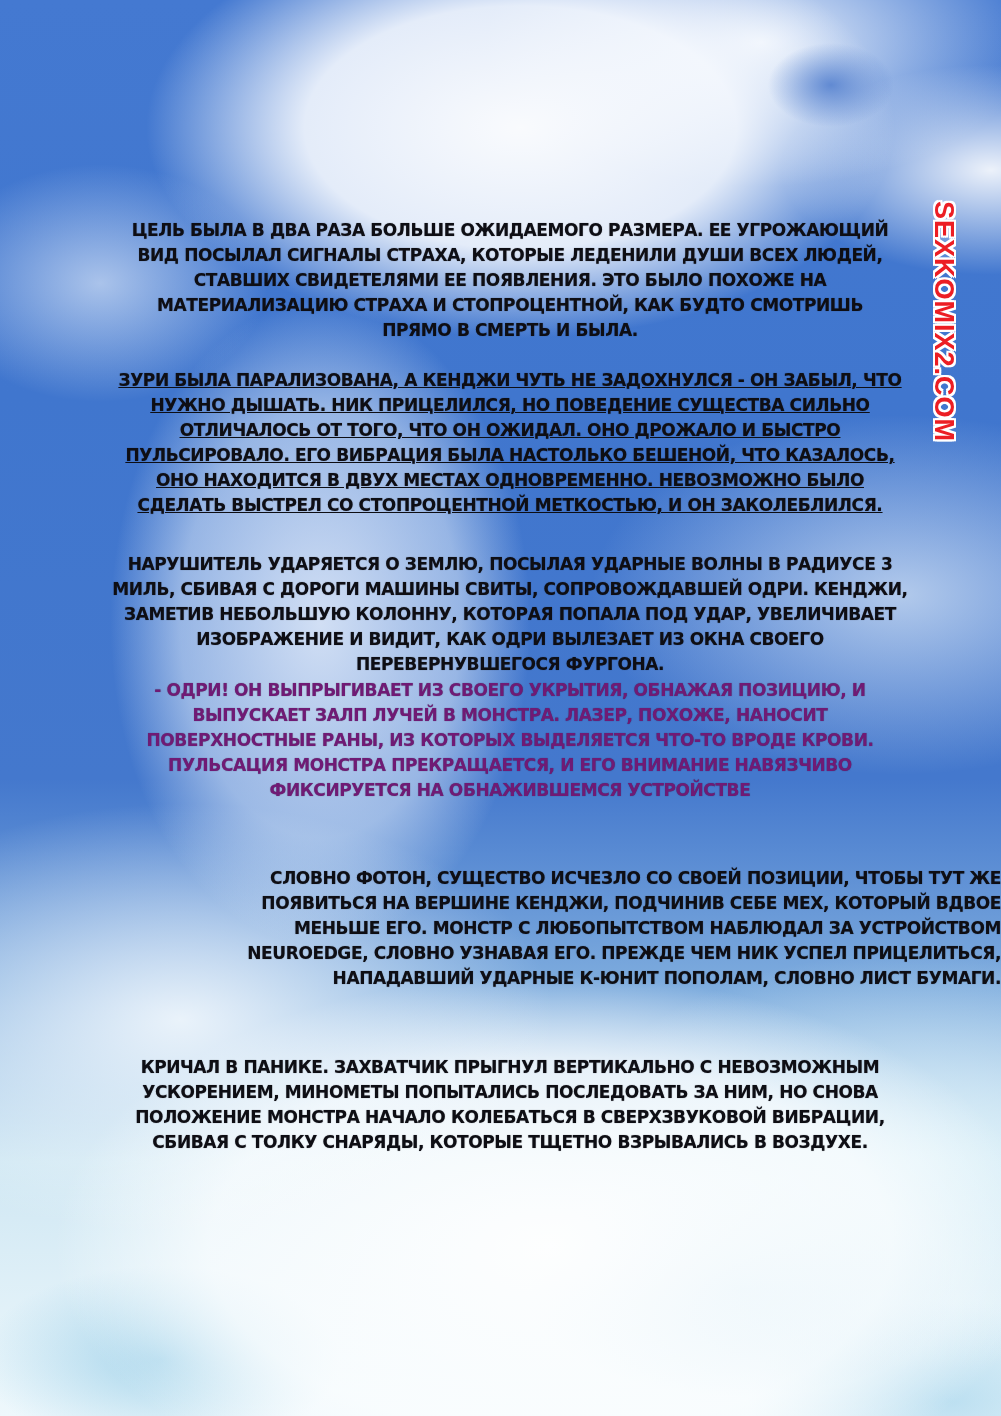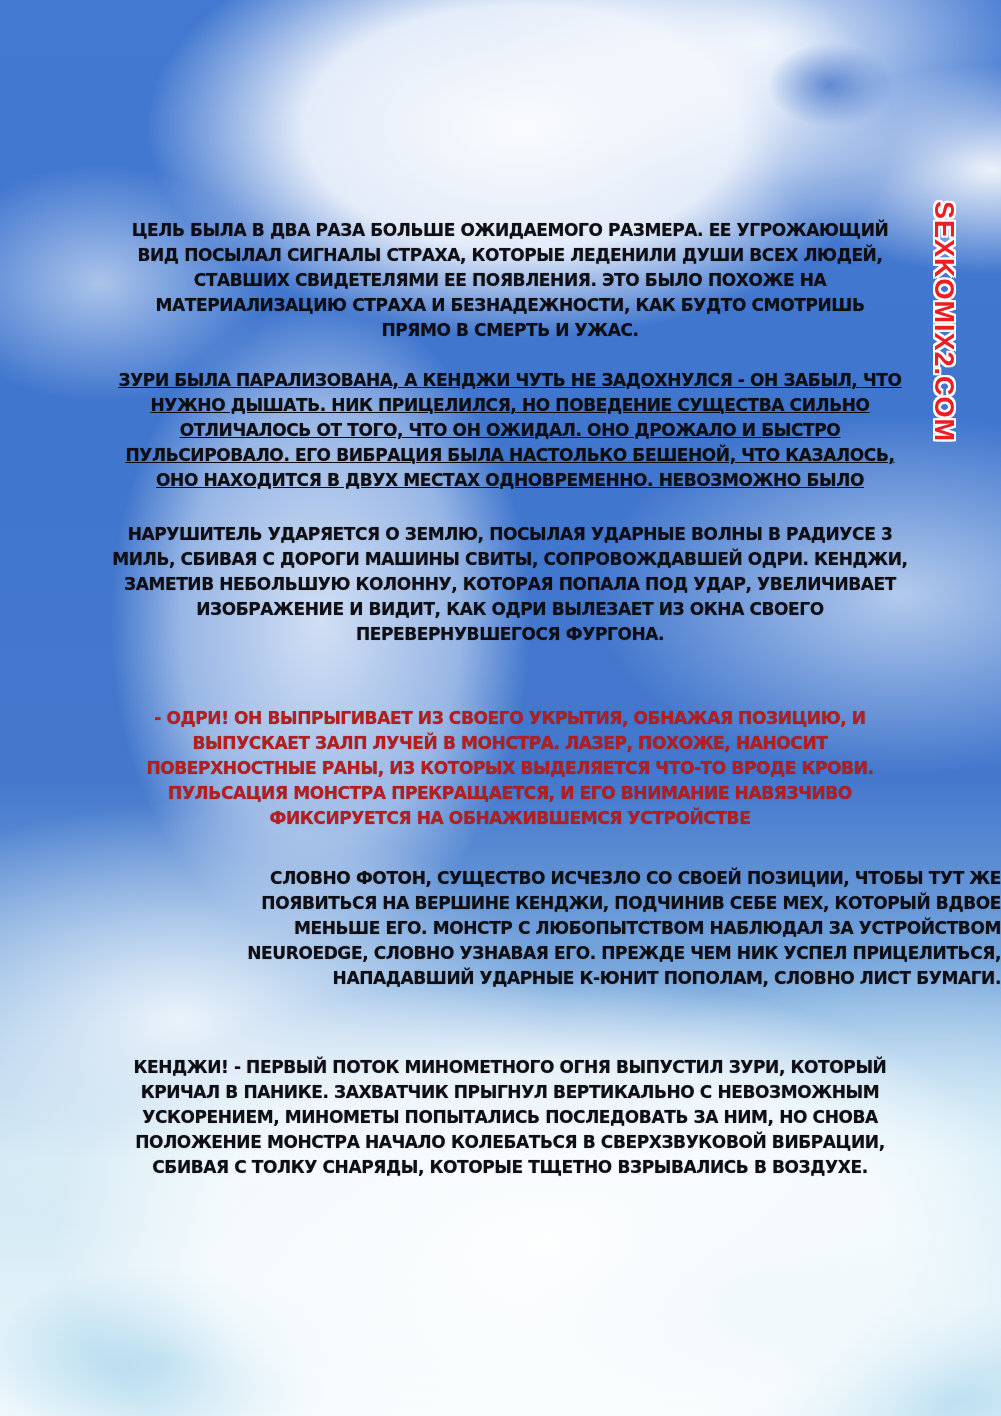--- a/index.html
+++ b/index.html
@@ -48,21 +48,21 @@
     line-height: 25px;
     letter-spacing: -0.4px;
     color: #0e0e14;
     text-shadow: 0 0 1px rgba(20,20,30,0.55);
   }
   .para .line {
     white-space: nowrap;
   }
   .p1 { top: 218px; }
   .p2 { top: 368px; }
-  .p3 { top: 522px; }
+  .p3 { top: 552px; }
   .p4 { top: 678px; }
   .p5 { top: 866px; }
   .p6 { top: 1055px; }
   .watermark {
     position: absolute;
     top: 201px;
     left: 928px;
     writing-mode: vertical-rl;
     font-family: "Liberation Sans", sans-serif;
     font-weight: 700;
@@ -81,52 +81,52 @@
 <div class="page">
   <div class="sky"></div>
 
   <div class="watermark" style="color: rgb(236, 30, 36);">SEXKOMIX2.COM</div>
 
   <main class="story">
     <section class="para p1" style="color: rgb(14, 14, 20);">
         <div class="line">ЦЕЛЬ БЫЛА В ДВА РАЗА БОЛЬШЕ ОЖИДАЕМОГО РАЗМЕРА. ЕЕ УГРОЖАЮЩИЙ</div>
         <div class="line">ВИД ПОСЫЛАЛ СИГНАЛЫ СТРАХА, КОТОРЫЕ ЛЕДЕНИЛИ ДУШИ ВСЕХ ЛЮДЕЙ,</div>
         <div class="line">СТАВШИХ СВИДЕТЕЛЯМИ ЕЕ ПОЯВЛЕНИЯ. ЭТО БЫЛО ПОХОЖЕ НА</div>
-        <div class="line">МАТЕРИАЛИЗАЦИЮ СТРАХА И БЕЗНАДЕЖНОСТИ, КАК БУДТО СМОТРИШЬ</div>
-        <div class="line">ПРЯМО В СМЕРТЬ И УЖАС.</div>
+        <div class="line">МАТЕРИАЛИЗАЦИЮ СТРАХА И СТОПРОЦЕНТНОЙ, КАК БУДТО СМОТРИШЬ</div>
+        <div class="line">ПРЯМО В СМЕРТЬ И БЫЛА.</div>
       </section>
     <section class="para p2" style="color: rgb(14, 14, 20); text-decoration: underline;">
         <div class="line">ЗУРИ БЫЛА ПАРАЛИЗОВАНА, А КЕНДЖИ ЧУТЬ НЕ ЗАДОХНУЛСЯ - ОН ЗАБЫЛ, ЧТО</div>
         <div class="line">НУЖНО ДЫШАТЬ. НИК ПРИЦЕЛИЛСЯ, НО ПОВЕДЕНИЕ СУЩЕСТВА СИЛЬНО</div>
         <div class="line">ОТЛИЧАЛОСЬ ОТ ТОГО, ЧТО ОН ОЖИДАЛ. ОНО ДРОЖАЛО И БЫСТРО</div>
         <div class="line">ПУЛЬСИРОВАЛО. ЕГО ВИБРАЦИЯ БЫЛА НАСТОЛЬКО БЕШЕНОЙ, ЧТО КАЗАЛОСЬ,</div>
         <div class="line">ОНО НАХОДИТСЯ В ДВУХ МЕСТАХ ОДНОВРЕМЕННО. НЕВОЗМОЖНО БЫЛО</div>
+        <div class="line">СДЕЛАТЬ ВЫСТРЕЛ СО СТОПРОЦЕНТНОЙ МЕТКОСТЬЮ, И ОН ЗАКОЛЕБЛИЛСЯ.</div>
       </section>
     <section class="para p3" style="color: rgb(14, 14, 20);">
         <div class="line">НАРУШИТЕЛЬ УДАРЯЕТСЯ О ЗЕМЛЮ, ПОСЫЛАЯ УДАРНЫЕ ВОЛНЫ В РАДИУСЕ 3</div>
         <div class="line">МИЛЬ, СБИВАЯ С ДОРОГИ МАШИНЫ СВИТЫ, СОПРОВОЖДАВШЕЙ ОДРИ. КЕНДЖИ,</div>
         <div class="line">ЗАМЕТИВ НЕБОЛЬШУЮ КОЛОННУ, КОТОРАЯ ПОПАЛА ПОД УДАР, УВЕЛИЧИВАЕТ</div>
         <div class="line">ИЗОБРАЖЕНИЕ И ВИДИТ, КАК ОДРИ ВЫЛЕЗАЕТ ИЗ ОКНА СВОЕГО</div>
         <div class="line">ПЕРЕВЕРНУВШЕГОСЯ ФУРГОНА.</div>
       </section>
-    <section class="para p4" style="color: #b91c1c; margin-top: 28px;">
+    <section class="para p4" style="color: #701a75;">
         <div class="line">- ОДРИ! ОН ВЫПРЫГИВАЕТ ИЗ СВОЕГО УКРЫТИЯ, ОБНАЖАЯ ПОЗИЦИЮ, И</div>
         <div class="line">ВЫПУСКАЕТ ЗАЛП ЛУЧЕЙ В МОНСТРА. ЛАЗЕР, ПОХОЖЕ, НАНОСИТ</div>
         <div class="line">ПОВЕРХНОСТНЫЕ РАНЫ, ИЗ КОТОРЫХ ВЫДЕЛЯЕТСЯ ЧТО-ТО ВРОДЕ КРОВИ.</div>
         <div class="line">ПУЛЬСАЦИЯ МОНСТРА ПРЕКРАЩАЕТСЯ, И ЕГО ВНИМАНИЕ НАВЯЗЧИВО</div>
         <div class="line">ФИКСИРУЕТСЯ НА ОБНАЖИВШЕМСЯ УСТРОЙСТВЕ</div>
       </section>
     <section class="para p5" style="color: rgb(14, 14, 20); text-align: right;">
         <div class="line">СЛОВНО ФОТОН, СУЩЕСТВО ИСЧЕЗЛО СО СВОЕЙ ПОЗИЦИИ, ЧТОБЫ ТУТ ЖЕ</div>
         <div class="line">ПОЯВИТЬСЯ НА ВЕРШИНЕ КЕНДЖИ, ПОДЧИНИВ СЕБЕ МЕХ, КОТОРЫЙ ВДВОЕ</div>
         <div class="line">МЕНЬШЕ ЕГО. МОНСТР С ЛЮБОПЫТСТВОМ НАБЛЮДАЛ ЗА УСТРОЙСТВОМ</div>
         <div class="line">NEUROEDGE, СЛОВНО УЗНАВАЯ ЕГО. ПРЕЖДЕ ЧЕМ НИК УСПЕЛ ПРИЦЕЛИТЬСЯ,</div>
         <div class="line">НАПАДАВШИЙ УДАРНЫЕ К-ЮНИТ ПОПОЛАМ, СЛОВНО ЛИСТ БУМАГИ.</div>
       </section>
     <section class="para p6" style="color: rgb(14, 14, 20);">
-        <div class="line">КЕНДЖИ! - ПЕРВЫЙ ПОТОК МИНОМЕТНОГО ОГНЯ ВЫПУСТИЛ ЗУРИ, КОТОРЫЙ</div>
         <div class="line">КРИЧАЛ В ПАНИКЕ. ЗАХВАТЧИК ПРЫГНУЛ ВЕРТИКАЛЬНО С НЕВОЗМОЖНЫМ</div>
         <div class="line">УСКОРЕНИЕМ, МИНОМЕТЫ ПОПЫТАЛИСЬ ПОСЛЕДОВАТЬ ЗА НИМ, НО СНОВА</div>
         <div class="line">ПОЛОЖЕНИЕ МОНСТРА НАЧАЛО КОЛЕБАТЬСЯ В СВЕРХЗВУКОВОЙ ВИБРАЦИИ,</div>
         <div class="line">СБИВАЯ С ТОЛКУ СНАРЯДЫ, КОТОРЫЕ ТЩЕТНО ВЗРЫВАЛИСЬ В ВОЗДУХЕ.</div>
       </section>
   </main>
 </div>
 
 </body></html>

